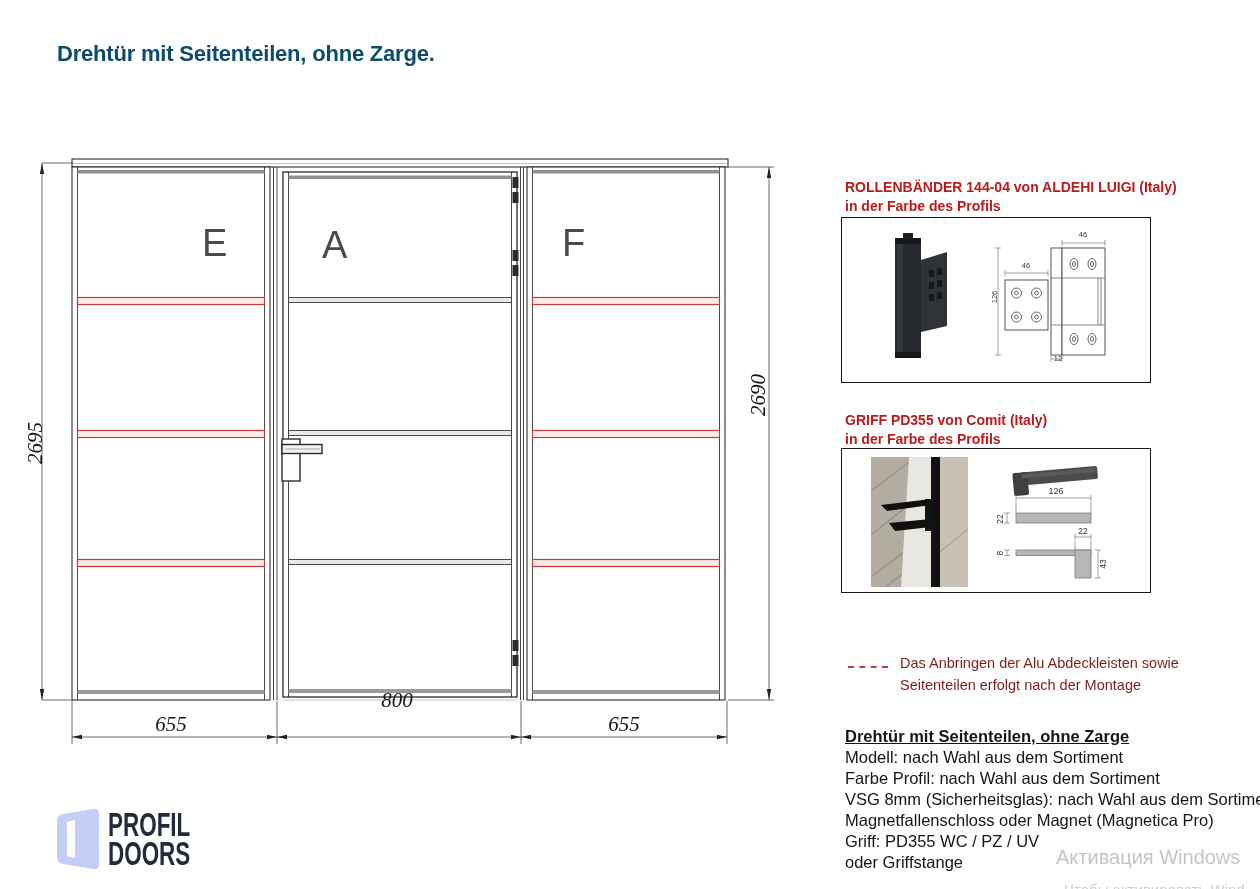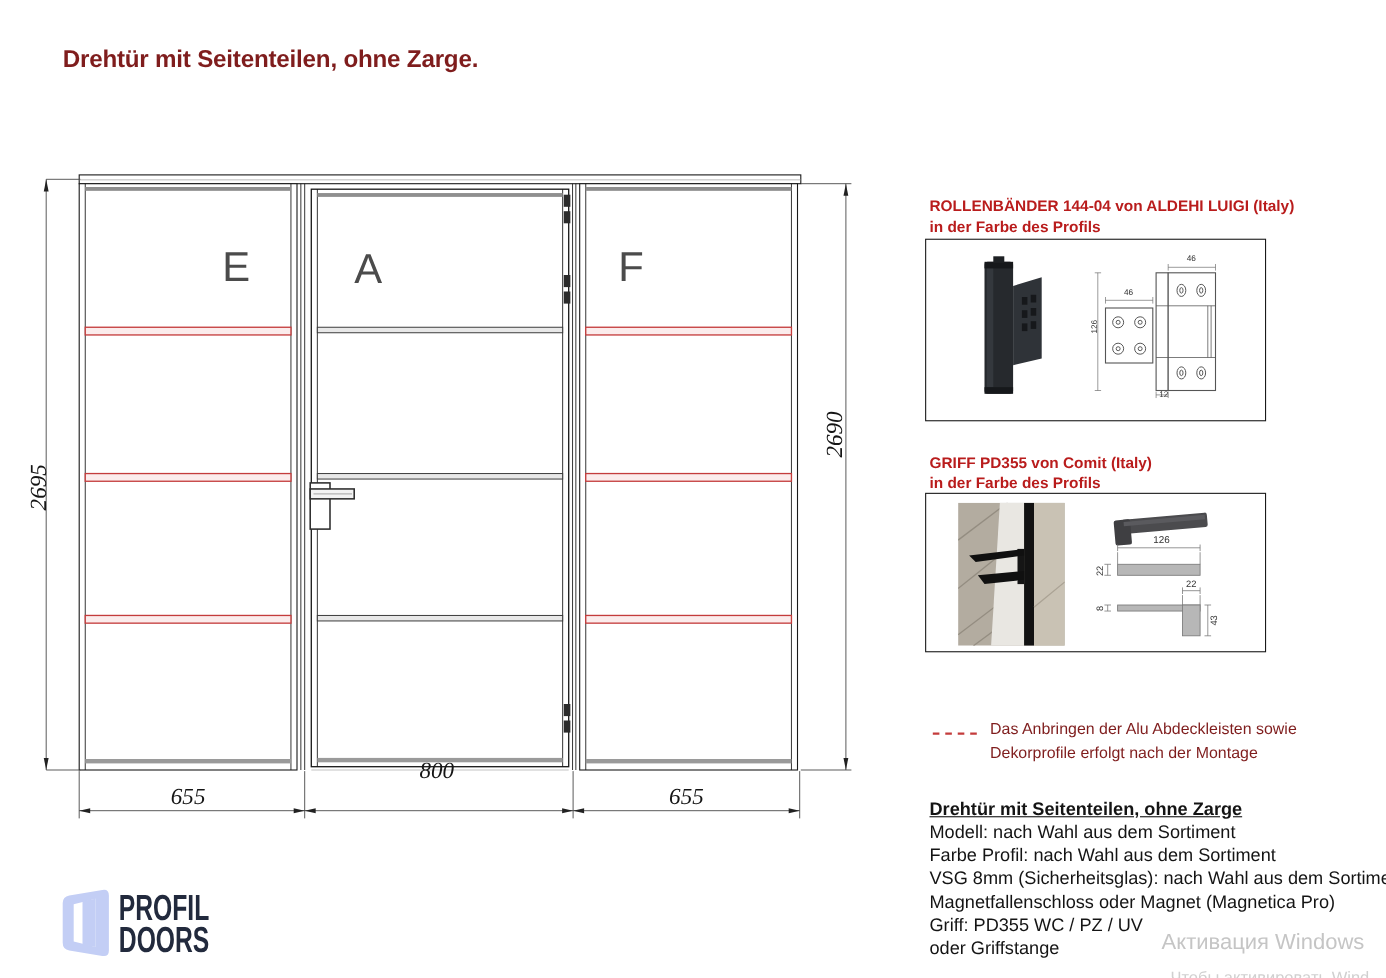--- a/index.html
+++ b/index.html
@@ -1,20 +1,20 @@
 <!DOCTYPE html>
 <html><head>
 <meta charset="utf-8">
 <style>
   html,body{margin:0;padding:0;background:#ffffff;}
   .page{position:relative;width:1260px;height:889px;background:#fff;overflow:hidden;
         font-family:"Liberation Sans",sans-serif;color:#111;}
   .abs{position:absolute;}
   .title-block{left:57px;top:38px;font-size:22px;font-weight:bold;line-height:31px;
-               letter-spacing:-0.2px;color:#7f1d1d;white-space:nowrap;}
+               letter-spacing:-0.2px;color:#0c4a6e;white-space:nowrap;}
   .dim-label{font-family:"Liberation Serif",serif;font-style:italic;font-size:21px;
              color:#151515;text-align:center;}
   .rot{transform:rotate(-90deg);}
   .panel-letter{font-weight:300;font-size:38px;color:#4b4b4b;font-family:"Liberation Sans",sans-serif;}
   .box-title{font-size:14px;font-weight:bold;line-height:18.5px;color:#b91c1c;white-space:nowrap;}
   .panel-box{border:1.2px solid #1a1a1a;background:#fff;}
   .tiny-dim{font-size:7.5px;color:#333;text-align:center;white-space:nowrap;}
   .legend-line{width:40px;height:0;border-top:2.5px dashed #c43c3c;}
   .legend-text{font-size:14.5px;line-height:21.5px;color:#7f1d1d;white-space:nowrap;}
   .spec-block{font-size:16.5px;line-height:21px;color:#141414;white-space:nowrap;}
@@ -255,21 +255,21 @@
   </svg>
   <div class="abs tiny-dim" style="left:1036px;top:486px;width:40px;font-size:9px;">126</div>
   <div class="abs tiny-dim rot" style="left:989px;top:513px;width:24px;height:12px;font-size:8.5px;">22</div>
   <div class="abs tiny-dim" style="left:1063px;top:526px;width:40px;font-size:8.5px;">22</div>
   <div class="abs tiny-dim rot" style="left:989px;top:547px;width:24px;height:12px;font-size:8.5px;">8</div>
   <div class="abs tiny-dim rot" style="left:1092px;top:558px;width:24px;height:12px;font-size:8.5px;">43</div>
 
   <div class="abs legend-line" style="left:848px;top:666px;"></div>
   <div class="abs legend-text" style="left:900px;top:653px;">
     <div>Das Anbringen der Alu Abdeckleisten sowie</div>
-    <div>Dekorprofile erfolgt nach der Montage</div>
+    <div>Seitenteilen erfolgt nach der Montage</div>
   </div>
 
   <div class="abs spec-block" style="left:845px;top:726px;">
     <div class="spec-head">Drehtür mit Seitenteilen, ohne Zarge</div>
     <div>Modell: nach Wahl aus dem Sortiment</div>
     <div>Farbe Profil: nach Wahl aus dem Sortiment</div>
     <div>VSG 8mm (Sicherheitsglas): nach Wahl aus dem Sortiment</div>
     <div>Magnetfallenschloss oder Magnet (Magnetica Pro)</div>
     <div>Griff: PD355 WC / PZ / UV</div>
     <div>oder Griffstange</div>

